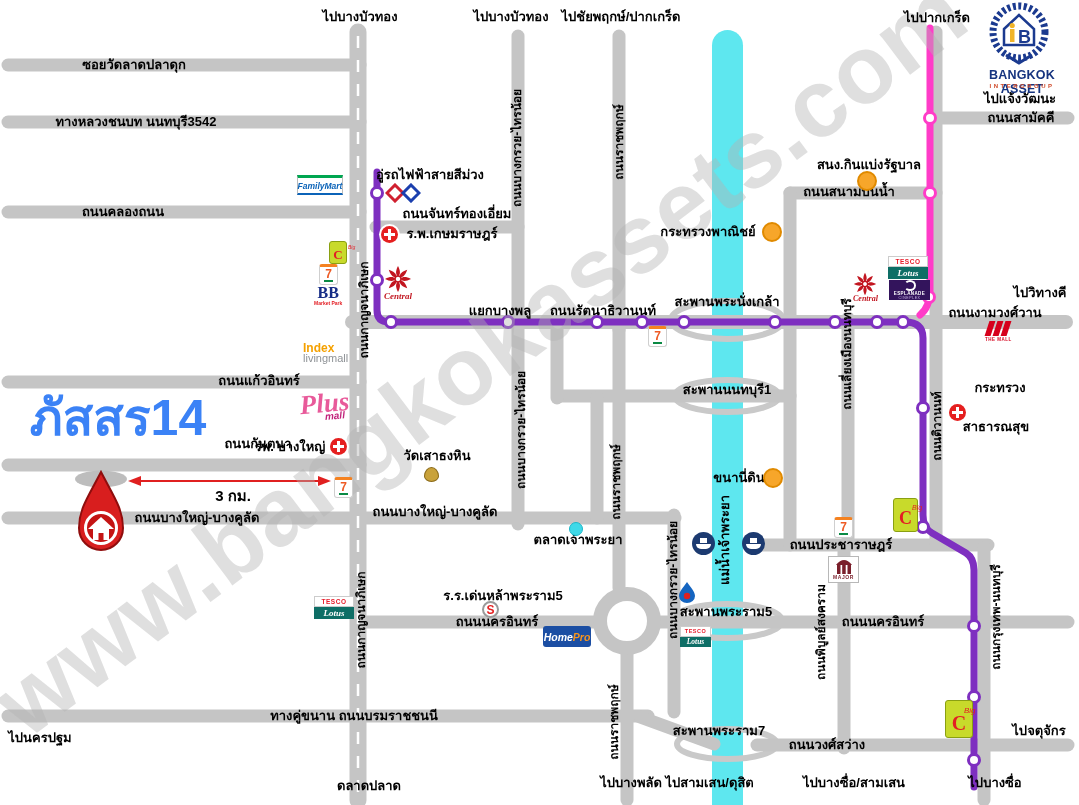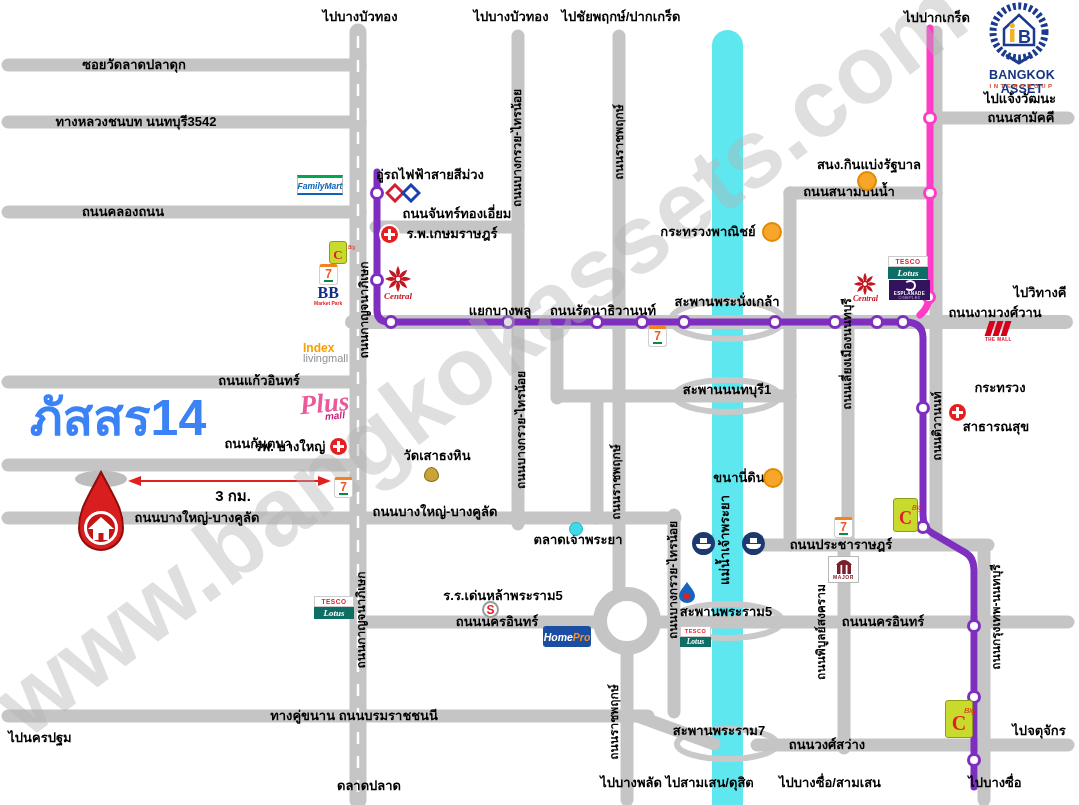--- a/index.html
+++ b/index.html
@@ -182,21 +182,21 @@
 
   <div class="lbl" style="left:360px;top:17px">ไปบางบัวทอง</div>
   <div class="lbl" style="left:511px;top:17px">ไปบางบัวทอง</div>
   <div class="lbl" style="left:621px;top:17px">ไปชัยพฤกษ์/ปากเกร็ด</div>
   <div class="lbl" style="left:937px;top:18px">ไปปากเกร็ด</div>
   <div class="lbl" style="left:1020px;top:99px">ไปแจ้งวัฒนะ</div>
   <div class="lbl" style="left:1040px;top:293px">ไปวิทางคี</div>
   <div class="lbl" style="left:40px;top:738px">ไปนครปฐม</div>
   <div class="lbl" style="left:369px;top:786px">ดลาดปลาด</div>
   <div class="lbl" style="left:677px;top:783px">ไปบางพลัด ไปสามเสน/ดุสิต</div>
-  <div class="lbl" style="left:830px;top:783px">ไปบางซื่อ/สามเสน</div>
+  <div class="lbl" style="left:854px;top:783px">ไปบางซื่อ/สามเสน</div>
   <div class="lbl" style="left:1039px;top:731px">ไปจตุจักร</div>
   <div class="lbl" style="left:995px;top:783px">ไปบางซื่อ</div>
 
   <div class="lbl" style="left:134px;top:65px">ซอยวัดลาดปลาดุก</div>
   <div class="lbl" style="left:136px;top:122px">ทางหลวงชนบท นนทบุรี3542</div>
   <div class="lbl" style="left:123px;top:212px">ถนนคลองถนน</div>
   <div class="lbl" style="left:457px;top:214px">ถนนจันทร์ทองเอี่ยม</div>
   <div class="lbl" style="left:500px;top:311px">แยกบางพลู</div>
   <div class="lbl" style="left:603px;top:311px">ถนนรัตนาธิวานนท์</div>
   <div class="lbl" style="left:995px;top:313px">ถนนงามวงศ์วาน</div>

